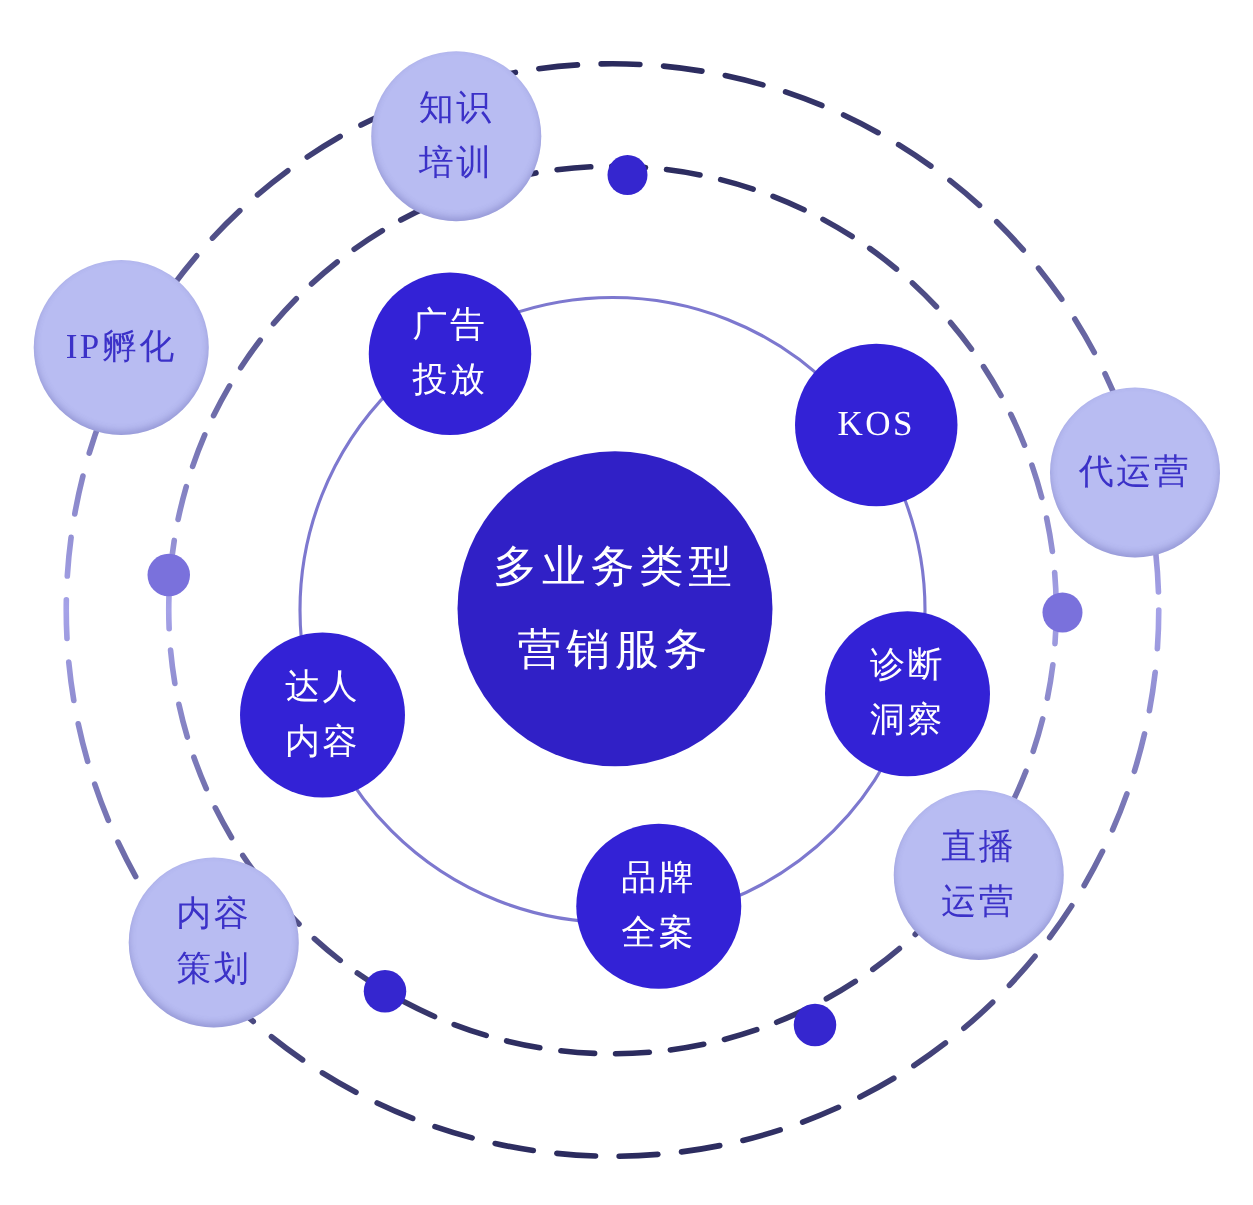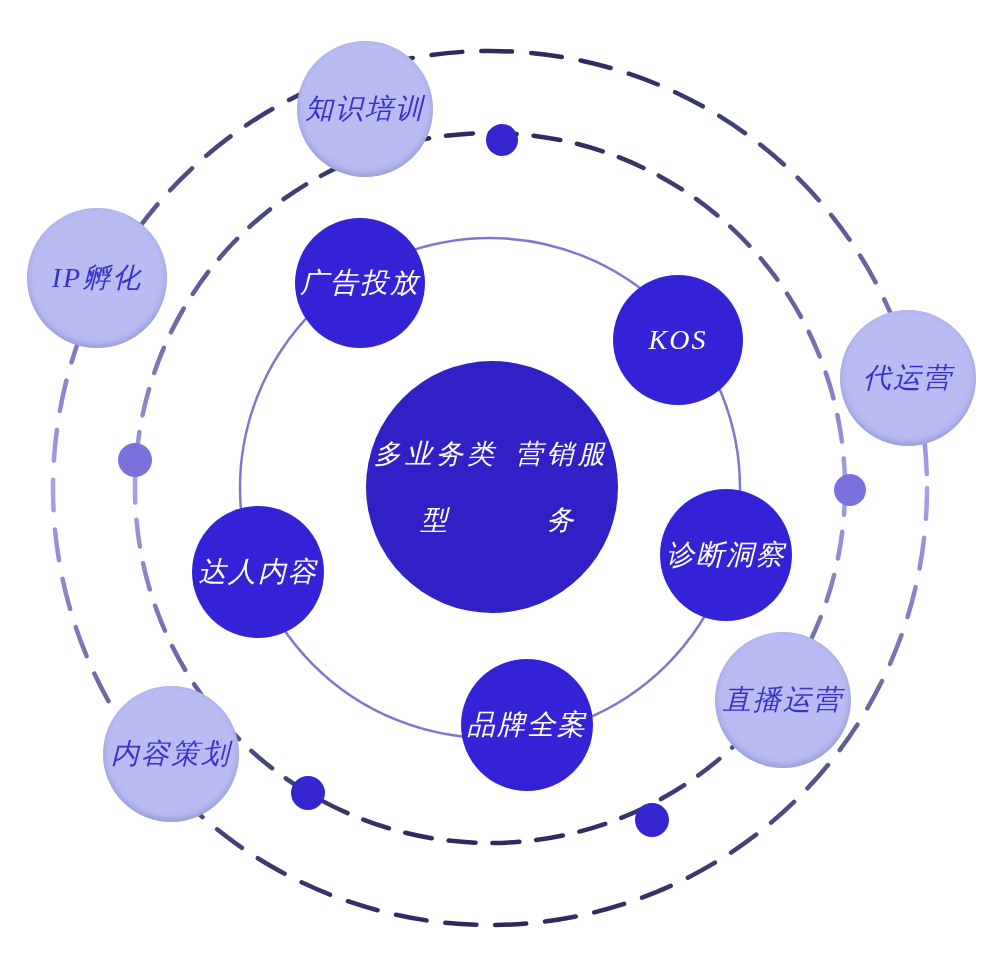--- a/index.html
+++ b/index.html
@@ -11,50 +11,50 @@
     overflow: hidden;
     font-family: "Liberation Serif", "DejaVu Serif", serif;
   }
   .orbits { position: absolute; left: 0; top: 0; }
 
   
   .node {
     position: absolute;
     border-radius: 50%;
     display: flex;
+    flex-direction: column;
     align-items: center;
     justify-content: center;
     text-align: center;
-    font-style: italic;
   }
   .node .nl { letter-spacing: 2px; }
 
   .center-node {
     background: var(--center_fill);
     color: #ffffff;
     left: 366px; top: 361px; width: 252px; height: 252px;
   }
-  .center-node .nl { font-size: 27px; line-height: 66px; letter-spacing: 4px; }
+  .center-node .nl { font-size: 35px; line-height: 66px; letter-spacing: 4px; }
 
   .dark {
     background: var(--satellite_fill);
     color: #ffffff;
   }
   .dark .nl { font-size: 28px; line-height: 44px; }
 
   .light {
     background: var(--light_fill);
     color: var(--light_text);
     box-shadow: inset 0 -3px 6px rgba(70, 70, 150, 0.30);
   }
   .light .nl { font-size: 28px; line-height: 44px; }
 
   
   #n-ad   { left: 295px; top: 218px; width: 130px; height: 130px; align-items: center; }
-  #n-kos  { left: 613px; top: 275px; width: 130px; height: 130px; }
+  #n-kos  { left: 636px; top: 275px; width: 130px; height: 130px; }
   #n-diag { left: 660px; top: 489px; width: 132px; height: 132px; }
   #n-brand{ left: 461px; top: 659px; width: 132px; height: 132px; }
   #n-daren{ left: 192px; top: 506px; width: 132px; height: 132px; }
 
   
   #n-know { left: 297px; top: 41px;  width: 136px; height: 136px; }
   #n-seo  { left: 615px; top: 121px; width: 134px; height: 134px; }
   #n-agent{ left: 840px; top: 310px; width: 136px; height: 136px; }
   #n-live { left: 715px; top: 632px; width: 136px; height: 136px; }
   #n-plan { left: 103px; top: 686px; width: 136px; height: 136px; }

